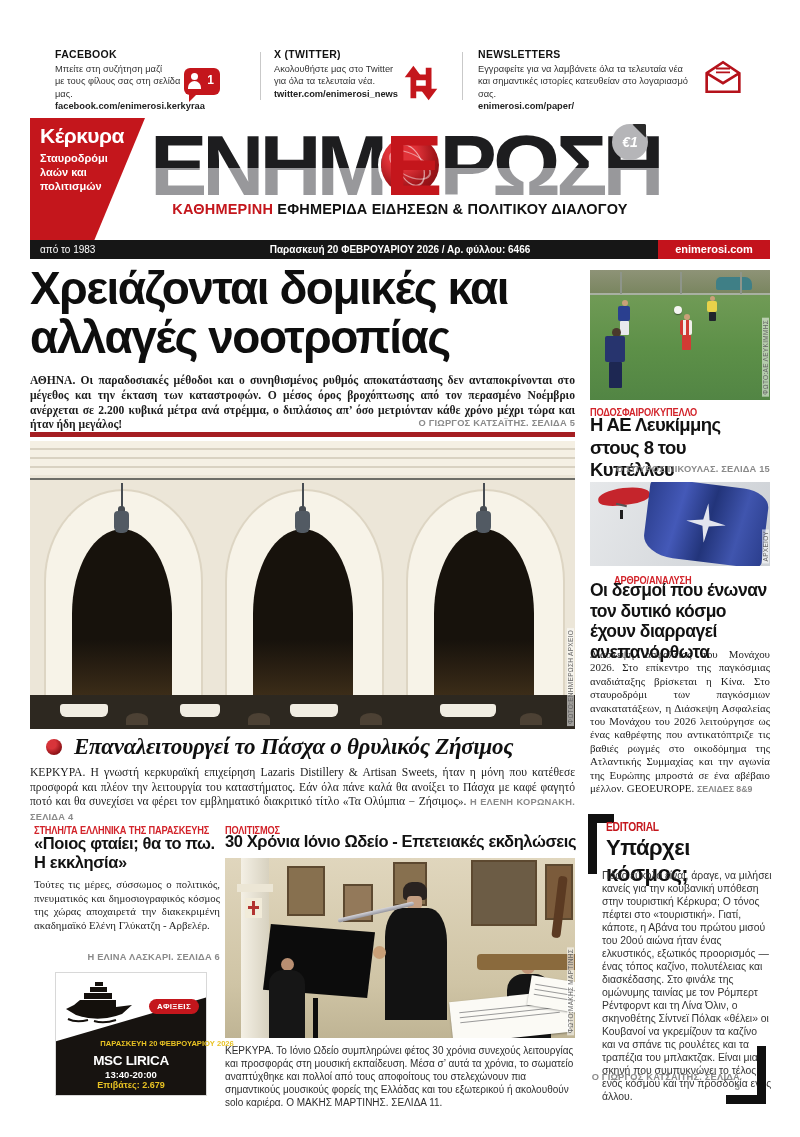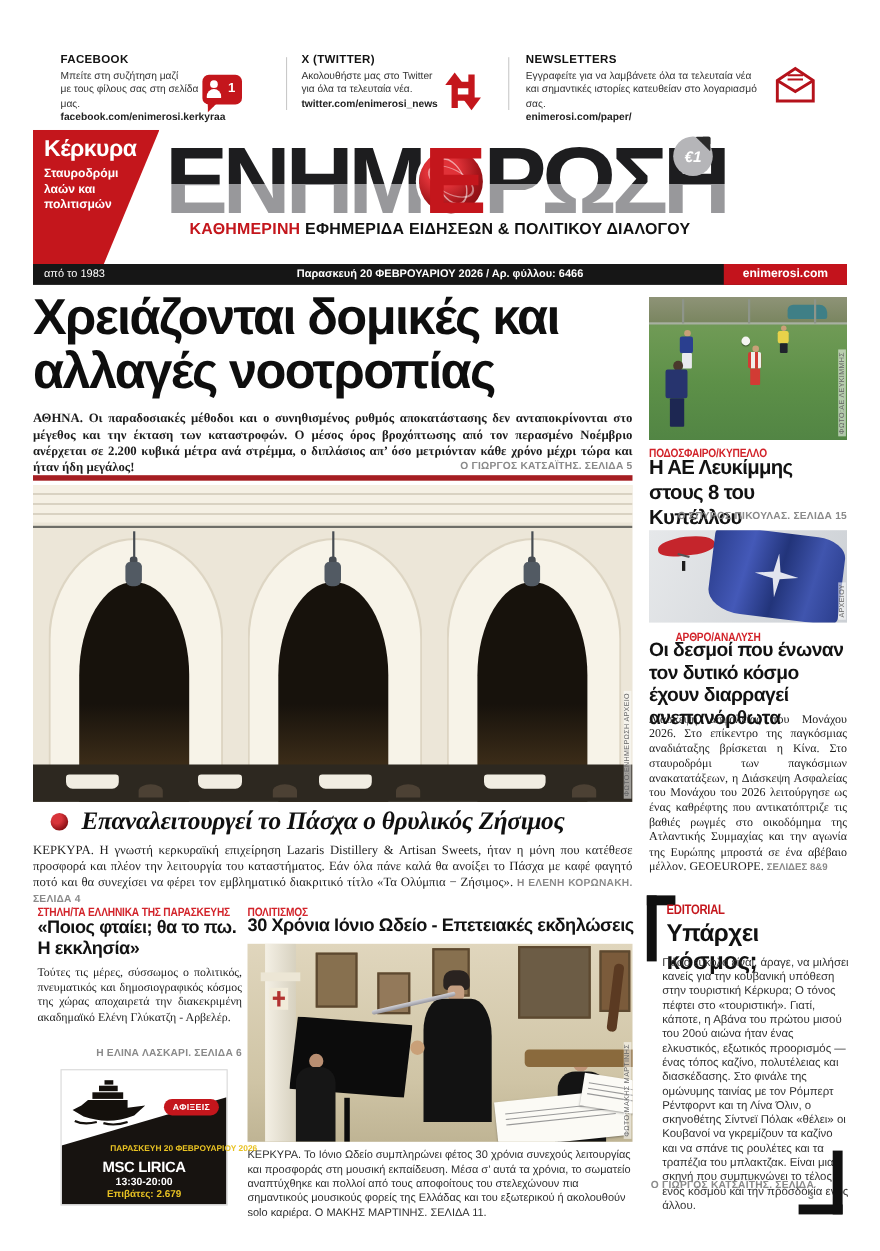--- a/index.html
+++ b/index.html
@@ -258,21 +258,21 @@
         <rect x="20" y="14" width="28" height="6" fill="#14100c"></rect>
         <rect x="26" y="8" width="17" height="5" fill="#14100c"></rect>
         <rect x="31" y="3" width="8" height="4" fill="#14100c"></rect>
         <path d="M4 40 q8 4 20 1 M30 42 q10 3 22 -1" stroke="#14100c" stroke-width="2" fill="none"></path>
       </svg>
     </div>
     <div class="ad-black"></div>
     <div class="ad-badge">ΑΦΙΞΕΙΣ</div>
     <div class="ad-date">ΠΑΡΑΣΚΕΥΗ 20 ΦΕΒΡΟΥΑΡΙΟΥ 2026</div>
     <div class="ad-ship-name">MSC LIRICA</div>
-    <div class="ad-hours">13:30-20:00</div>
+    <div class="ad-hours">13:40-20:00</div>
     <div class="ad-pass">Επιβάτες: 2.679</div>
   </div>
 
   <div class="abs" style="left:225px;top:820px;">
     <span class="kicker">ΠΟΛΙΤΙΣΜΟΣ</span>
   </div>
   <div class="abs sub-hl cul-hl">30 Χρόνια Ιόνιο Ωδείο - Επετειακές εκδηλώσεις</div>
 
   <div class="abs ph ph-flute">
     <div class="fl-col"></div>

